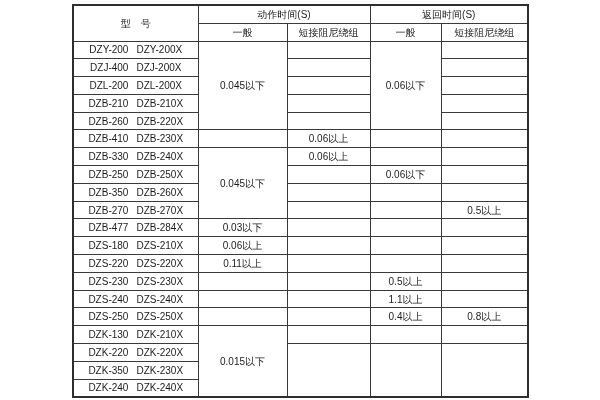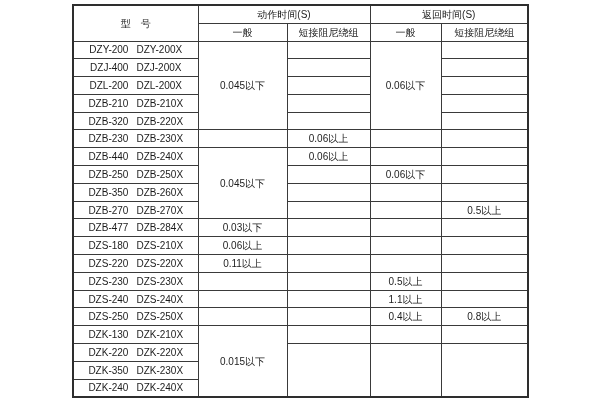--- a/index.html
+++ b/index.html
@@ -67,33 +67,33 @@
       <td class="model"><span class="m1">DZL-200</span><span class="m2">DZL-200X</span></td>
       <td></td>
       <td></td>
     </tr>
     <tr>
       <td class="model"><span class="m1">DZB-210</span><span class="m2">DZB-210X</span></td>
       <td></td>
       <td></td>
     </tr>
     <tr>
-      <td class="model"><span class="m1">DZB-320</span><span class="m2">DZB-220X</span></td>
+      <td class="model"><span class="m1">DZB-260</span><span class="m2">DZB-220X</span></td>
       <td></td>
       <td></td>
     </tr>
     <tr>
-      <td class="model"><span class="m1">DZB-230</span><span class="m2">DZB-230X</span></td>
+      <td class="model"><span class="m1">DZB-410</span><span class="m2">DZB-230X</span></td>
       <td></td>
       <td>0.06以上</td>
       <td></td>
       <td></td>
     </tr>
     <tr>
-      <td class="model"><span class="m1">DZB-440</span><span class="m2">DZB-240X</span></td>
+      <td class="model"><span class="m1">DZB-330</span><span class="m2">DZB-240X</span></td>
       <td rowspan="4">0.045以下</td>
       <td>0.06以上</td>
       <td></td>
       <td></td>
     </tr>
     <tr>
       <td class="model"><span class="m1">DZB-250</span><span class="m2">DZB-250X</span></td>
       <td></td>
       <td>0.06以下</td>
       <td></td>

